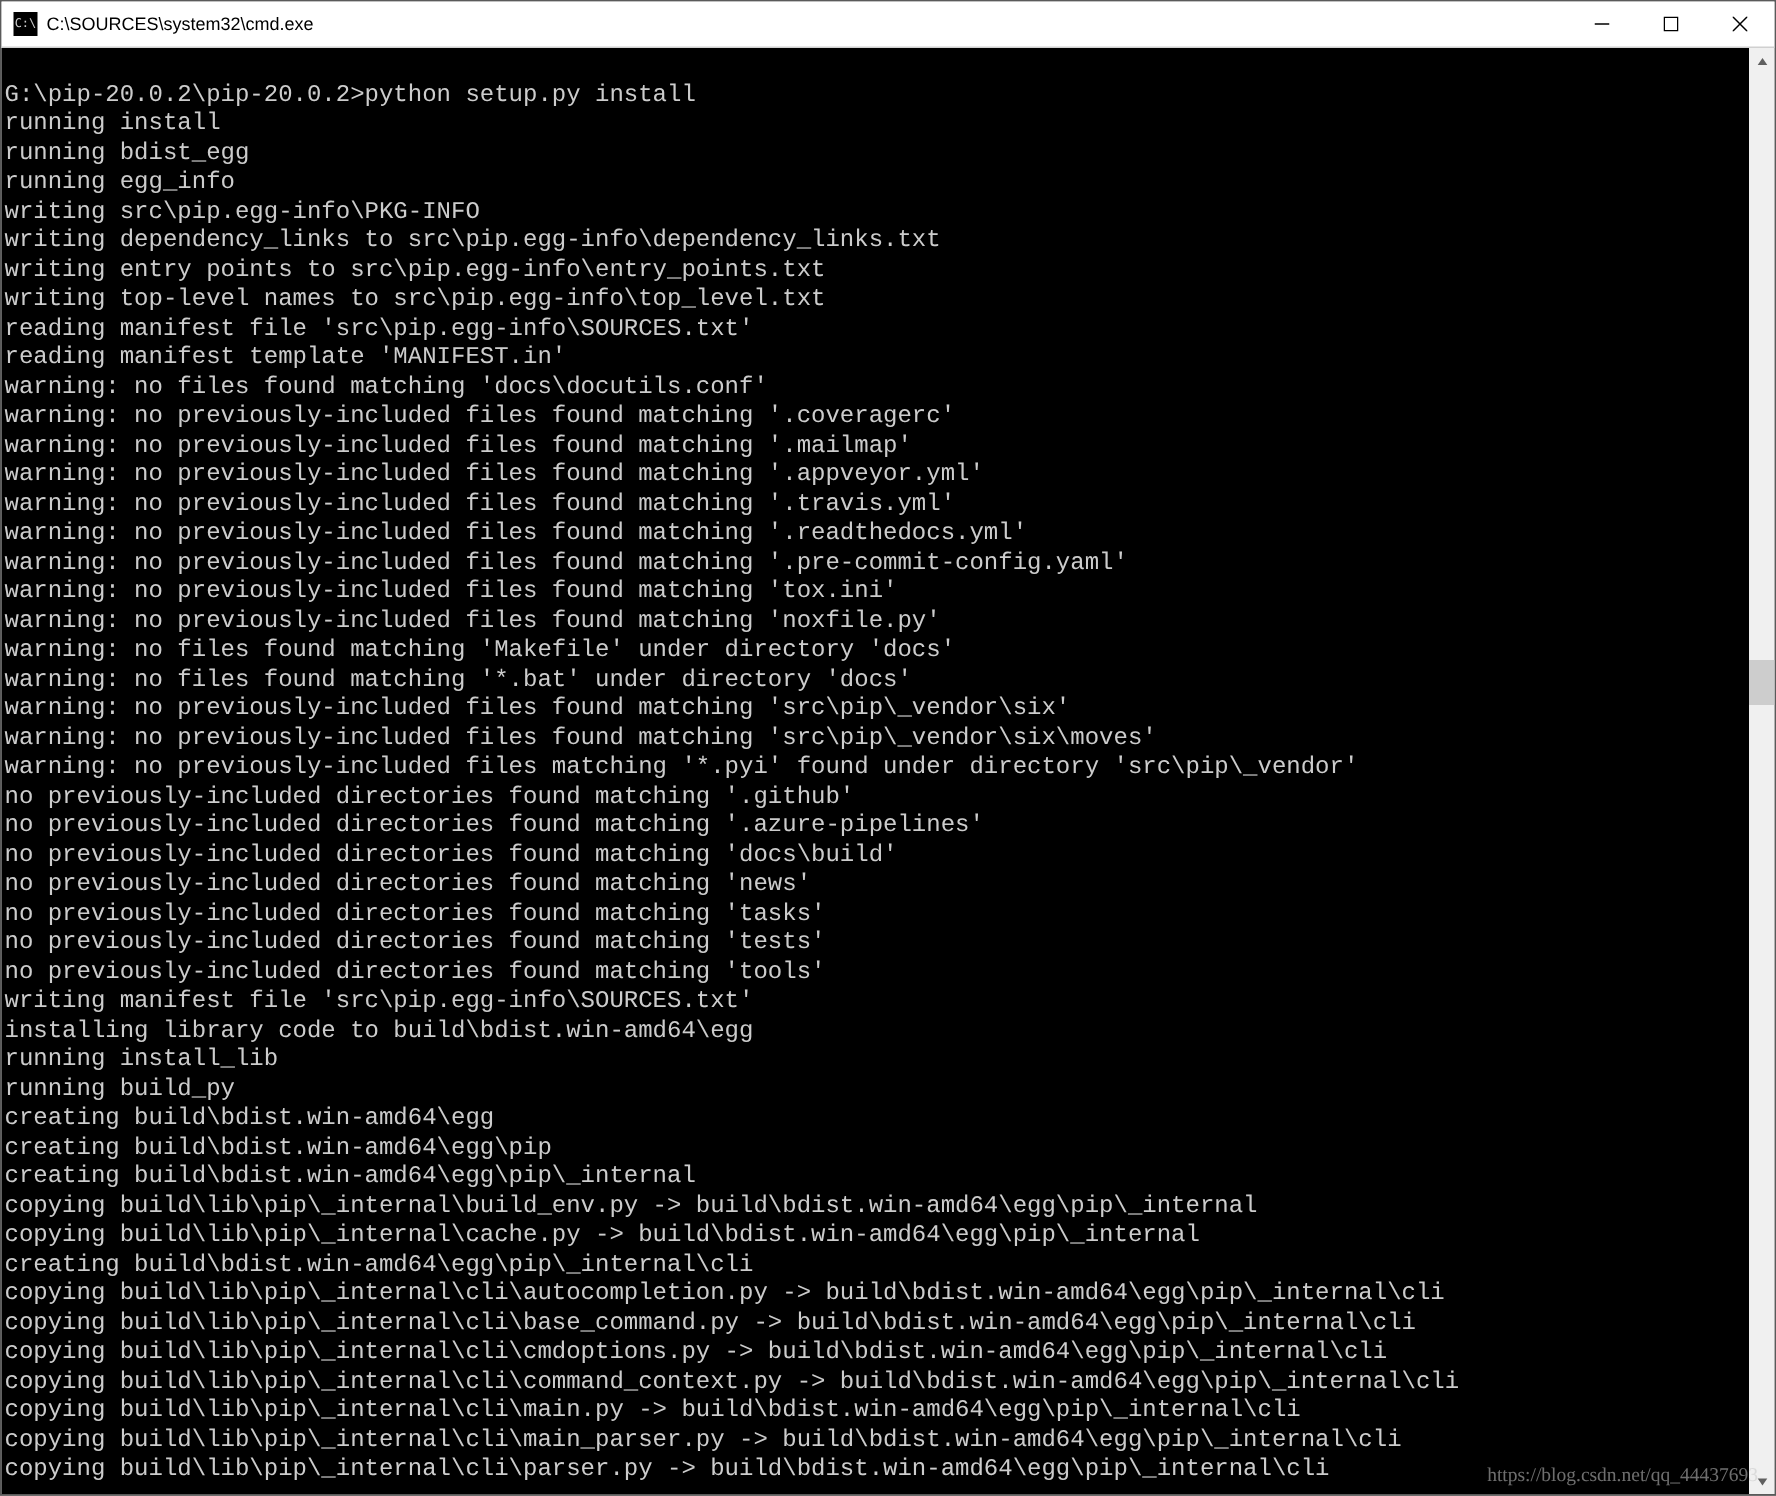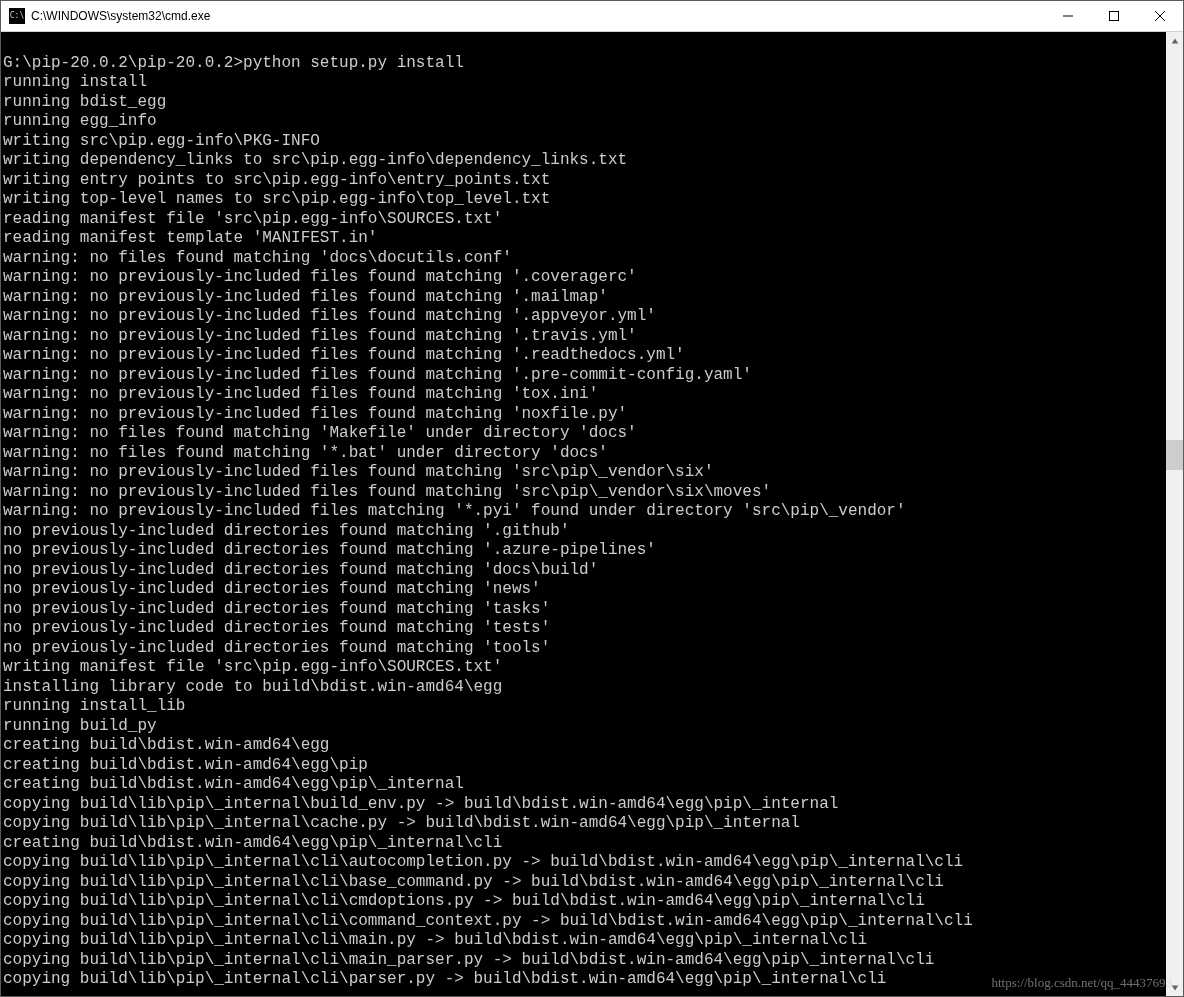--- a/index.html
+++ b/index.html
@@ -110,21 +110,21 @@
     pointer-events: none;
   }
 </style>
 </head>
 <body>
 
 <div class="titlebar">
   <div class="titlebar-icon">
     <span class="titlebar-icon-inner">C:\</span>
   </div>
-  <div class="titlebar-text">C:\WINDOWS\system32\cmd.exe</div>
+  <div class="titlebar-text">C:\SOURCES\system32\cmd.exe</div>
   <div class="window-controls">
     <div class="win-btn">
       <svg viewBox="0 0 10 10">
           <line x1="0" y1="5" x2="10" y2="5" stroke="#000" stroke-width="1"></line>
         </svg>
     </div>
     <div class="win-btn">
       <svg viewBox="0 0 10 10">
           <rect x="0.5" y="0.5" width="9" height="9" fill="none" stroke="#000" stroke-width="1"></rect>
         </svg>

